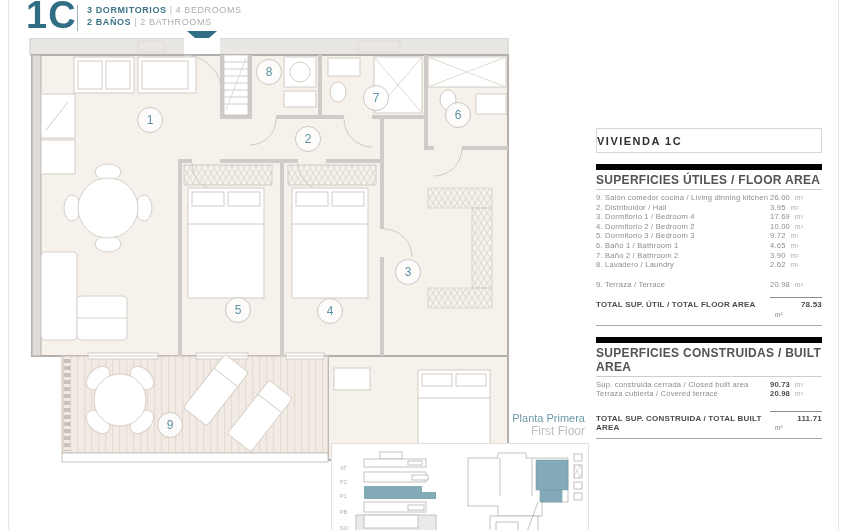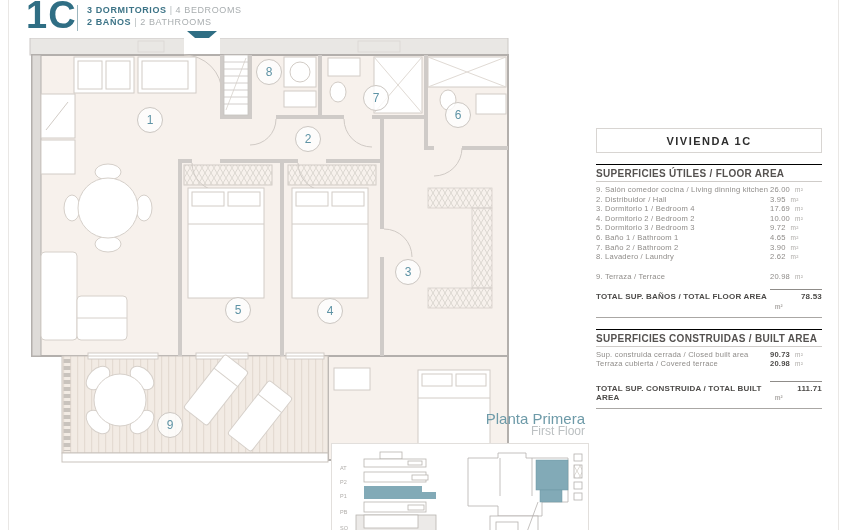--- a/index.html
+++ b/index.html
@@ -19,32 +19,32 @@
   .entry-triangle{position:absolute;left:187px;top:31px;width:0;height:0;
     border-left:15px solid transparent;border-right:15px solid transparent;
     border-top:13px solid #2f6e84;}
   
   .plan-svg{position:absolute;left:28px;top:38px;width:484px;height:428px;}
   .room-circle{position:absolute;width:24px;height:24px;border-radius:50%;
     border:1px solid #ccc7c2;background:rgba(255,255,255,.78);color:#5e93a5;
     font-size:12px;line-height:24px;text-align:center;}
   
   .floor-label{position:absolute;left:455px;top:412px;width:130px;text-align:right;line-height:13px;}
-  .floor-label .es{font-size:15px;color:#6d9aa8;}
+  .floor-label .es{font-size:11px;color:#6d9aa8;}
   .floor-label .en{font-size:12px;color:#bcc0c2;}
   
   .mini-box{position:absolute;left:331px;top:443px;width:256px;height:100px;
     border:1px solid #e2dfdc;background:#fff;}
   .mini-box svg{position:absolute;}
   
   .panel{position:absolute;left:596px;top:128px;width:226px;color:#8f8c89;}
-  .title-box{border:1px solid #d8d5d2;text-align:center;font-size:11px;font-weight:bold;
+  .title-box{border:1px solid #d8d5d2;text-align:left;font-size:11px;font-weight:bold;
     letter-spacing:1.5px;color:#2e2e2e;padding:6px 0 5px;}
-  .sec-heading{margin-top:11px;border-top:1px solid #000000;border-bottom:1px solid #cfccc9;
-    padding:3px 0 2px;font-size:10px;font-weight:bold;letter-spacing:.3px;color:#555250;}
+  .sec-heading{margin-top:11px;border-top:6px solid #000000;border-bottom:1px solid #cfccc9;
+    padding:3px 0 2px;font-size:12px;font-weight:bold;letter-spacing:.3px;color:#555250;}
   .rows{margin-top:3px;}
   .row{display:flex;align-items:baseline;font-size:7.6px;line-height:9.6px;letter-spacing:.2px;}
   .row .lbl{flex:1;}
   .vw{display:flex;width:52px;}
   .val{text-align:right;}
   .val.strong{font-weight:bold;color:#4d4b49;}
   .unit{color:#aeaba8;font-size:6.5px;width:13px;text-align:right;}
   .terrace-row{margin-top:10px;}
   .total-row{margin-top:8px;font-weight:bold;color:#4d4b49;font-size:8px;}
   .total-row .vw{border-top:1px solid #8f8c89;padding-top:2px;flex-direction:column;}
@@ -362,21 +362,21 @@
 
   <div class="row terrace-row">
       <span class="lbl">9. Terraza / Terrace</span>
       <span class="vw">
         <span class="val">20.98</span>
         <span class="unit">m²</span>
       </span>
     </div>
 
   <div class="row total-row">
-      <span class="lbl">TOTAL SUP. BAÑOS / TOTAL FLOOR AREA</span>
+      <span class="lbl">TOTAL SUP. ÚTIL / TOTAL FLOOR AREA</span>
       <span class="vw">
         <span class="val">78.53</span>
         <span class="unit">m²</span>
       </span>
     </div>
   <div class="rule"></div>
 
   <div class="sec-heading">SUPERFICIES CONSTRUIDAS / BUILT AREA</div>
   <div class="rows">
     <div class="row">

